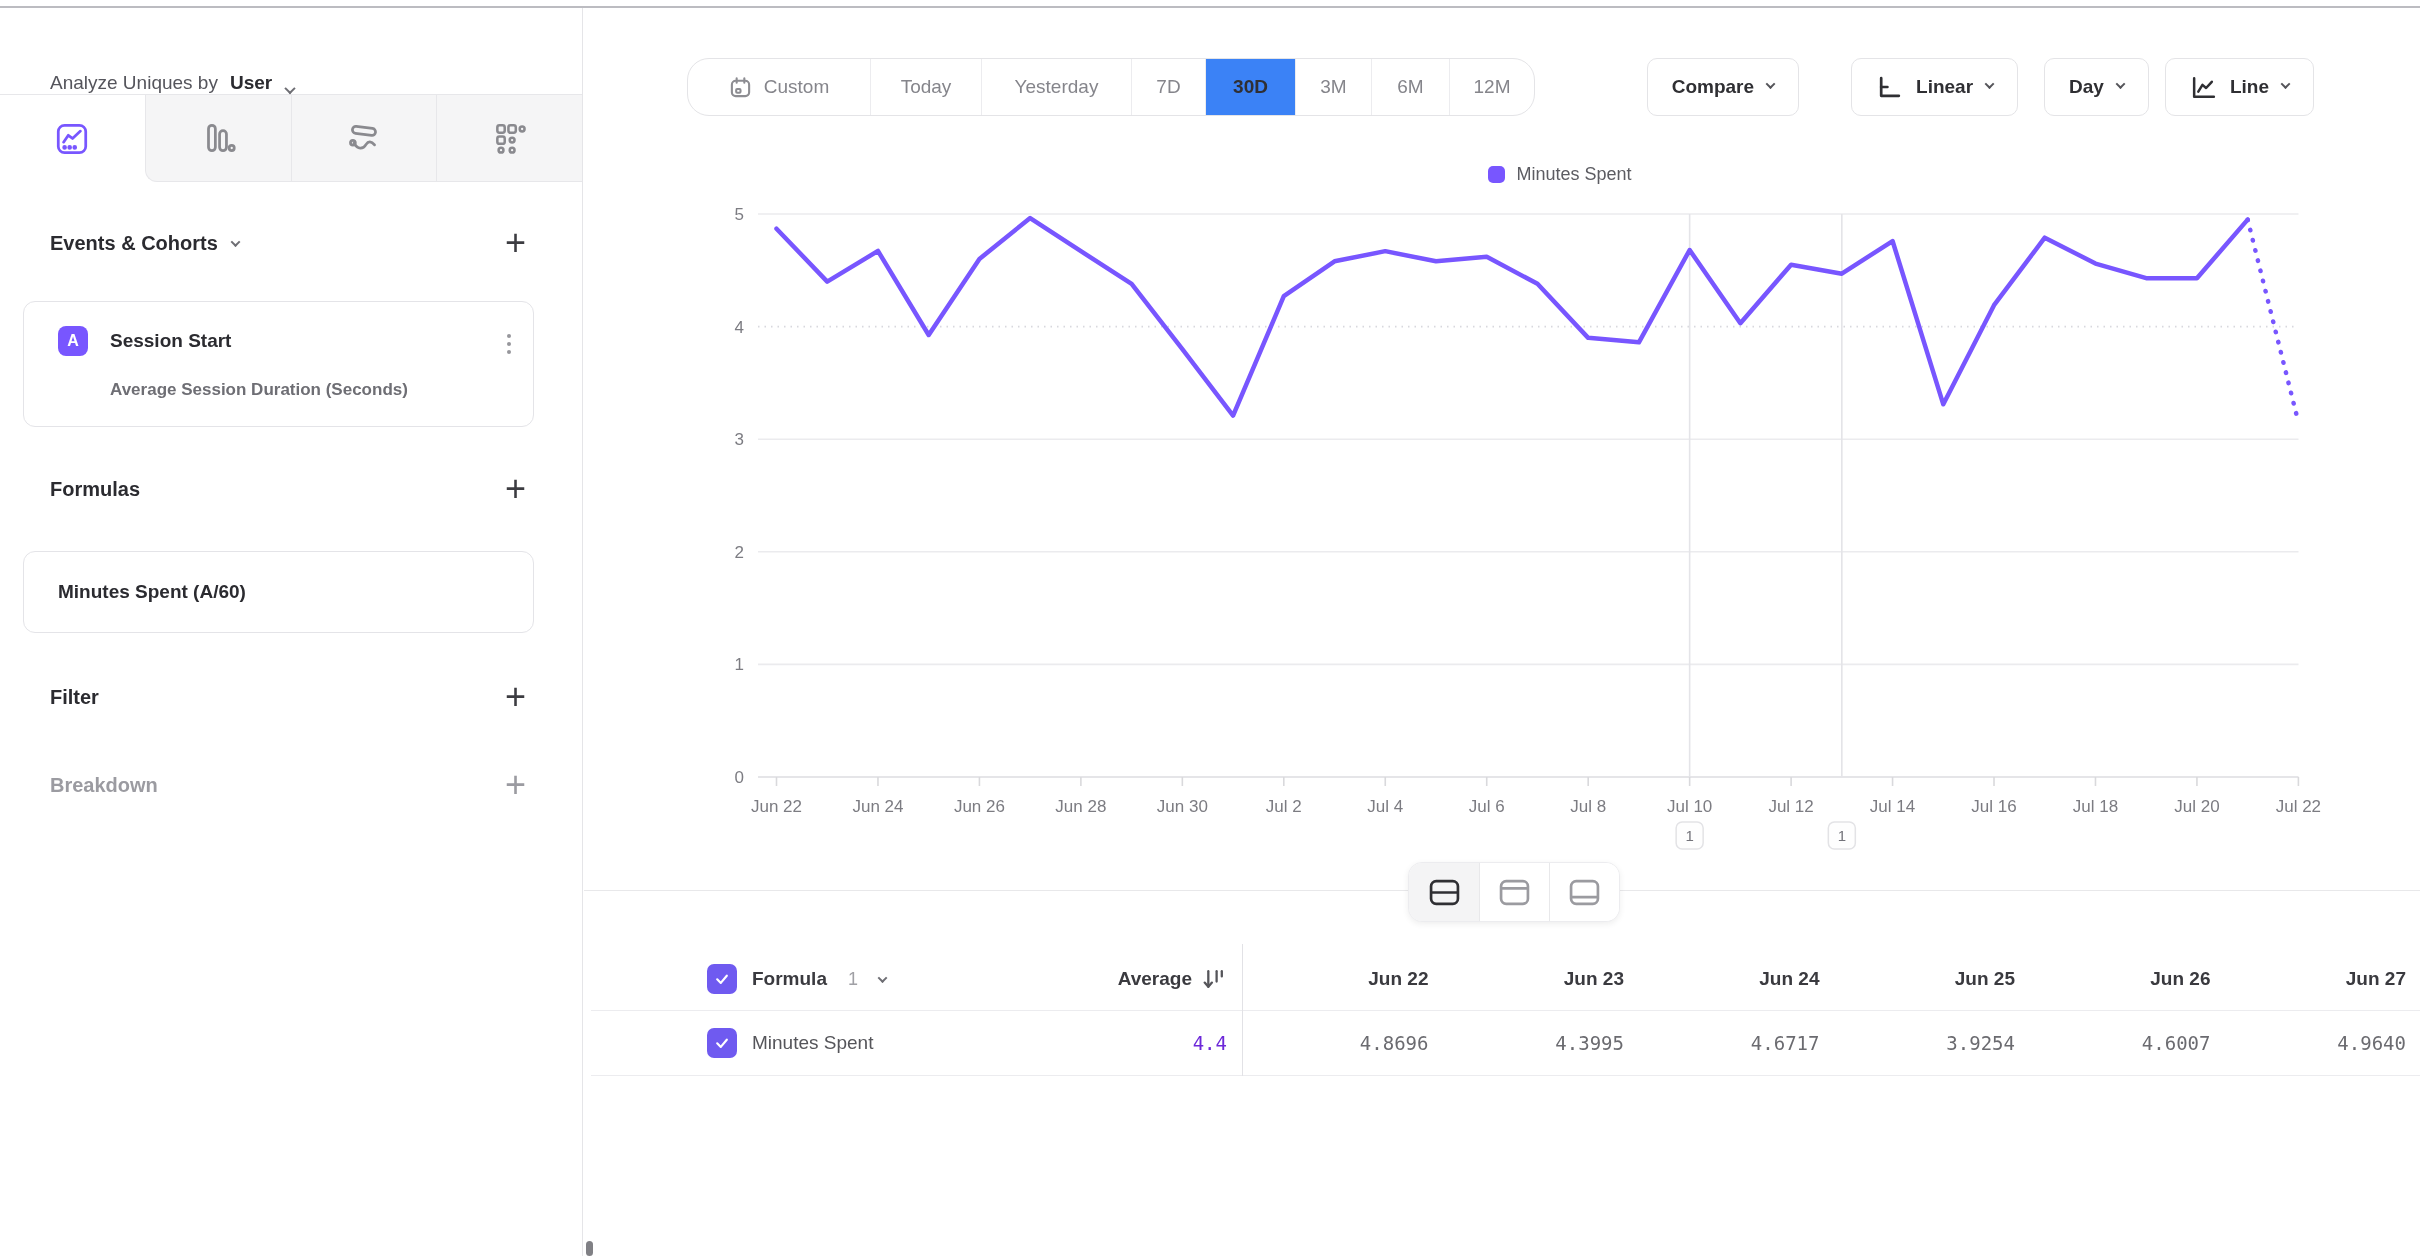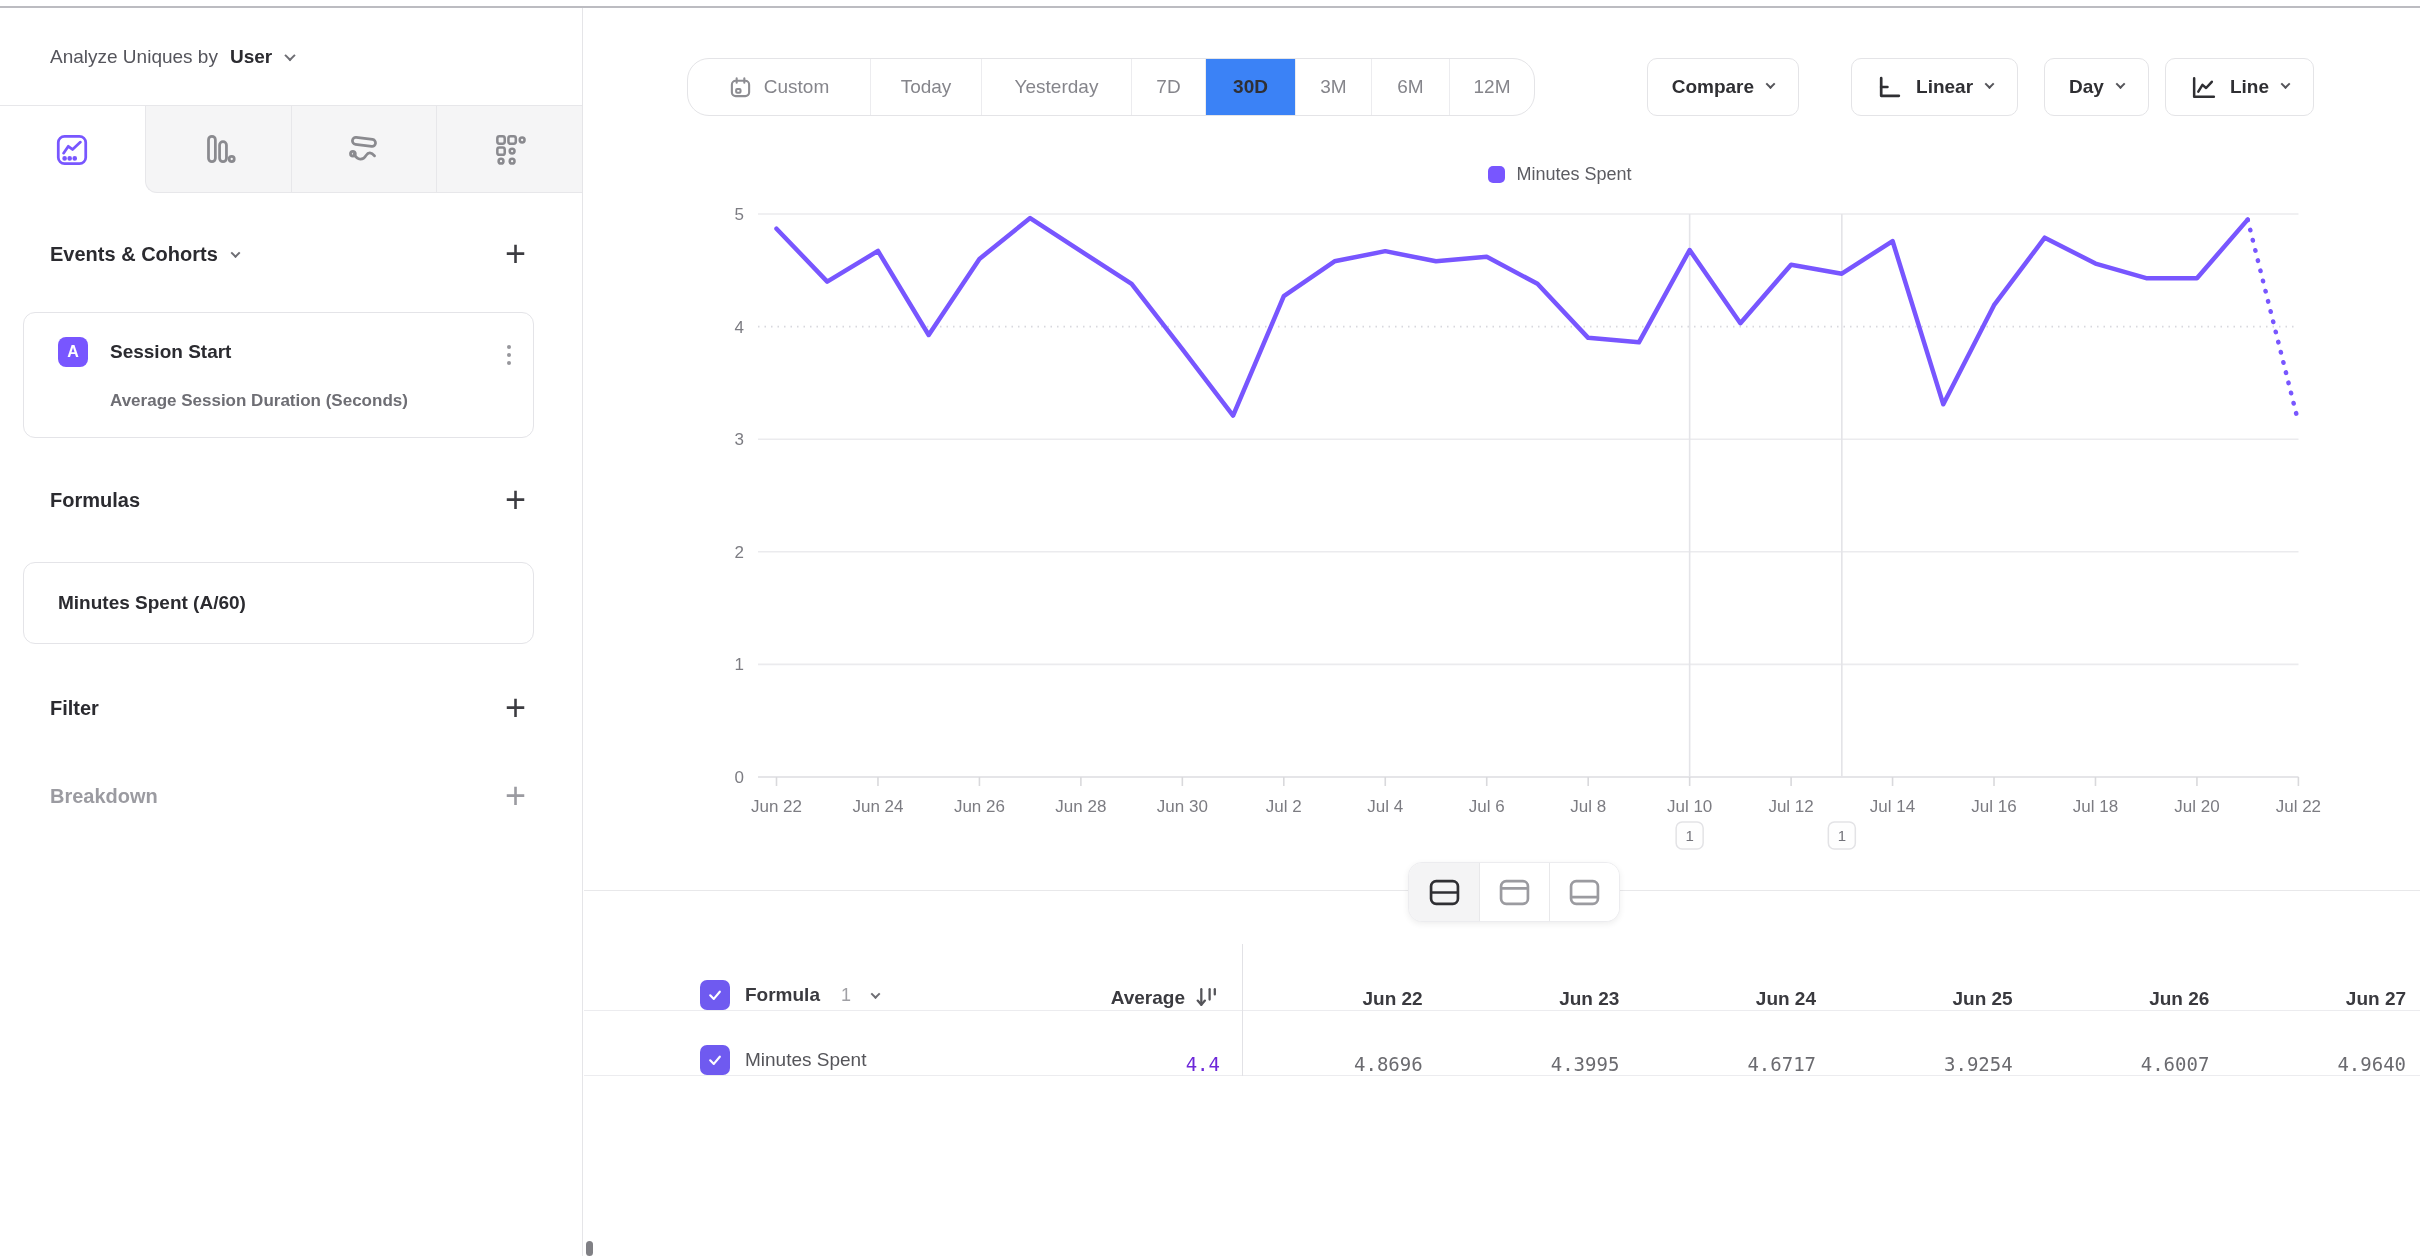--- a/index.html
+++ b/index.html
@@ -1,21 +1,21 @@
 <!DOCTYPE html>
 <html><head>
 <meta charset="utf-8">
 <style>
   * { margin:0; padding:0; box-sizing:border-box; }
   html,body { width:2420px; height:1256px; background:#fff; font-family:"Liberation Sans",sans-serif; overflow:hidden; position:relative; color:#2f2f33; }
   .topline { position:absolute; top:6px; left:0; right:0; height:2px; background:#bcbcc1; }
 
   
   .sidebar { position:absolute; top:8px; left:0; width:583px; bottom:0; background:#fff; border-right:1px solid #e5e5e8; }
-  .sb-top { height:98px; display:flex; align-items:center; padding-left:50px; border-bottom:1px solid #e7e7ea; }
+  .sb-top { height:87px; display:flex; align-items:flex-end; padding-left:50px; border-bottom:1px solid #e7e7ea; }
   .sb-top-label { font-size:19px; color:#55555c; }
   .sb-top-value { font-size:19px; font-weight:700; color:#2b2b30; margin-left:12px; }
   .chev { display:inline-block; width:8px; height:8px; border-right:2px solid #6e6e74; border-bottom:2px solid #6e6e74; transform:rotate(45deg) translate(-1px,-1px); }
   .sb-top .chev { margin-left:14px; }
   .sb-tabs { display:flex; height:87px; }
   .sb-tab { flex:1; display:flex; align-items:center; justify-content:center; background:#f5f5f6; border-bottom:1px solid #e7e7ea; border-left:1px solid #e7e7ea; cursor:pointer; }
   .sb-tab.first { border-left:none; }
   .sb-tab.active { background:#fff; border-bottom:none; }
   .sb-tab.rnd { border-bottom-left-radius:12px; }
   .sb-body { padding:47px 56px 0 50px; }
@@ -55,21 +55,21 @@
   .legend-label { font-size:18px; color:#5c5c62; }
 
   .chart-wrap { position:absolute; left:116px; top:190px; width:1720px; height:680px; }
   .divider { position:absolute; left:0; right:0; top:882px; height:1px; background:#e8e8ea; }
   .view-toggle { position:absolute; left:824px; top:854px; display:flex; height:60px; border:1px solid #ececef; border-radius:14px; background:#fff; box-shadow:0 2px 6px rgba(0,0,0,.07); overflow:hidden; }
   .vt-btn { width:70px; display:flex; align-items:center; justify-content:center; border-left:1px solid #e8e8ea; cursor:pointer; background:#fff; }
   .vt-btn.first { border-left:none; }
   .vt-btn.active { background:#f4f4f5; }
 
   .table { position:absolute; left:0; right:0; top:940px; }
-  .t-row { display:flex; align-items:flex-end; height:62px; }
+  .t-row { display:flex; align-items:center; height:62px;margin-left:7px; }
   .t-row.data { height:66px; border-top:1px solid #ececef; border-bottom:1px solid #ececef; }
   .t-name { width:422px; padding-left:116px; display:flex; align-items:center; gap:15px; }
   .t-avg { width:234px; display:flex; align-items:center; justify-content:flex-end; gap:8px; padding-right:20px; }
   .t-dates { flex:1; display:flex; }
   .t-col { flex:1; text-align:right; padding-right:14px; font-size:19px; font-weight:700; color:#3a3a3f; }
   .t-col.mono { font-family:"DejaVu Sans Mono",monospace; font-weight:400; color:#6b6b70; font-size:19px; }
   .t-sep { position:absolute; left:658px; top:-4px; height:132px; width:1px; background:#e2e2e6; }
   .t-h { font-size:19px; font-weight:700; color:#3a3a3f; }
   .t-h-num { font-size:18px; color:#a0a0a5; margin-left:6px; }
   .t-name .chev { width:7px; height:7px; margin-left:6px; }

